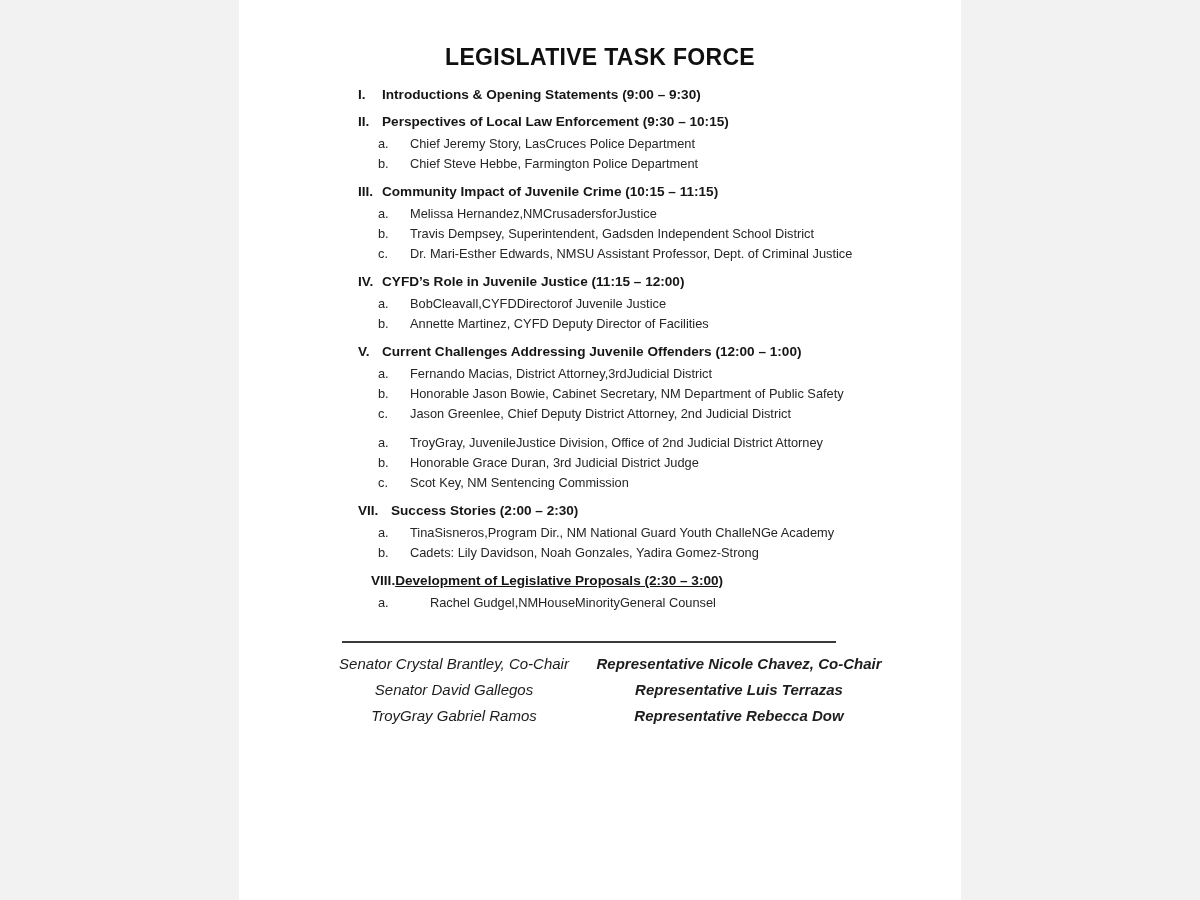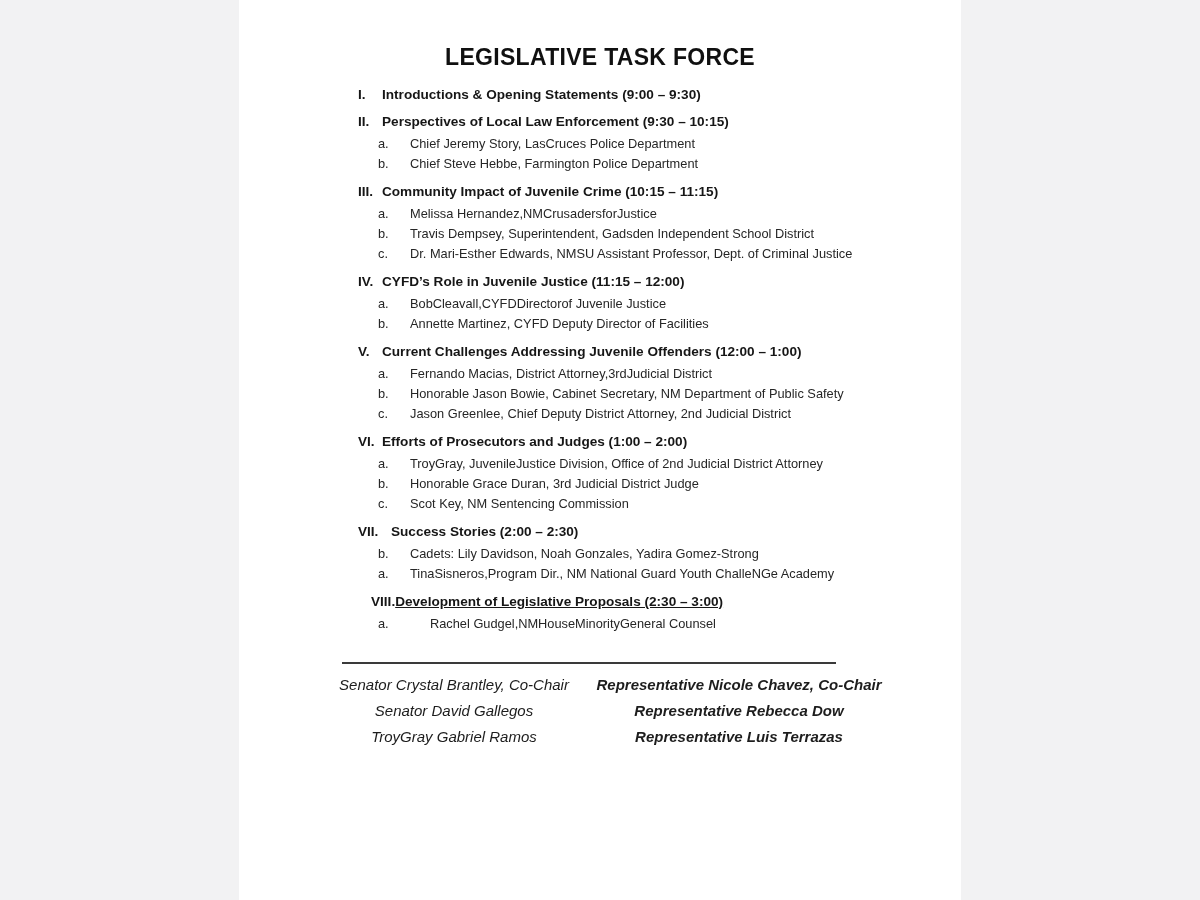--- a/index.html
+++ b/index.html
@@ -90,48 +90,47 @@
       </div>
 
       <div class="section">
         <div class="sec-head"><span class="num">V.</span><span class="sec-title">Current Challenges Addressing Juvenile Offenders (12:00 – 1:00)</span></div>
         <div class="item"><span class="letter">a.</span><span class="itext">Fernando Macias, District Attorney,3rdJudicial District</span></div>
         <div class="item"><span class="letter">b.</span><span class="itext">Honorable Jason Bowie, Cabinet Secretary, NM Department of Public Safety</span></div>
         <div class="item"><span class="letter">c.</span><span class="itext">Jason Greenlee, Chief Deputy District Attorney, 2nd Judicial District</span></div>
       </div>
 
       <div class="section">
-        <div class="sec-head"><span class="num">VI.</span><span class="sec-title">Efforts of Prosecutors and Judges (1:00 – 2:00)</span></div>
         <div class="item"><span class="letter">a.</span><span class="itext">TroyGray, JuvenileJustice Division, Office of 2nd Judicial District Attorney</span></div>
         <div class="item"><span class="letter">b.</span><span class="itext">Honorable Grace Duran, 3rd Judicial District Judge</span></div>
         <div class="item"><span class="letter">c.</span><span class="itext">Scot Key, NM Sentencing Commission</span></div>
       </div>
 
       <div class="section">
         <div class="sec-head"><span class="num">VII.</span><span class="sec-title">Success Stories (2:00 – 2:30)</span></div>
+        <div class="item"><span class="letter">a.</span><span class="itext">TinaSisneros,Program Dir., NM National Guard Youth ChalleNGe Academy</span></div>
         <div class="item"><span class="letter">b.</span><span class="itext">Cadets: Lily Davidson, Noah Gonzales, Yadira Gomez-Strong</span></div>
-        <div class="item"><span class="letter">a.</span><span class="itext">TinaSisneros,Program Dir., NM National Guard Youth ChalleNGe Academy</span></div>
       </div>
 
       <div class="section">
         <div class="sec-head"><span class="num">VIII.</span><span class="sec-title">Development of Legislative Proposals (2:30 – 3:00)</span></div>
         <div class="item"><span class="letter">a.</span><span class="itext">Rachel Gudgel,NMHouseMinorityGeneral Counsel</span></div>
       </div>
 
     </div>
 
     <div class="divider"></div>
 
     <div class="footer">
       <div class="footer-col-left">
         <div>Senator Crystal Brantley, Co-Chair</div>
         <div>Senator David Gallegos</div>
         <div>TroyGray Gabriel Ramos</div>
       </div>
       <div class="footer-col-right">
         <div>Representative Nicole Chavez, Co-Chair</div>
+        <div>Representative Luis Terrazas</div>
         <div>Representative Rebecca Dow</div>
-        <div>Representative Luis Terrazas</div>
       </div>
     </div>
 
   </div>
 </div>
 
 </body></html>

